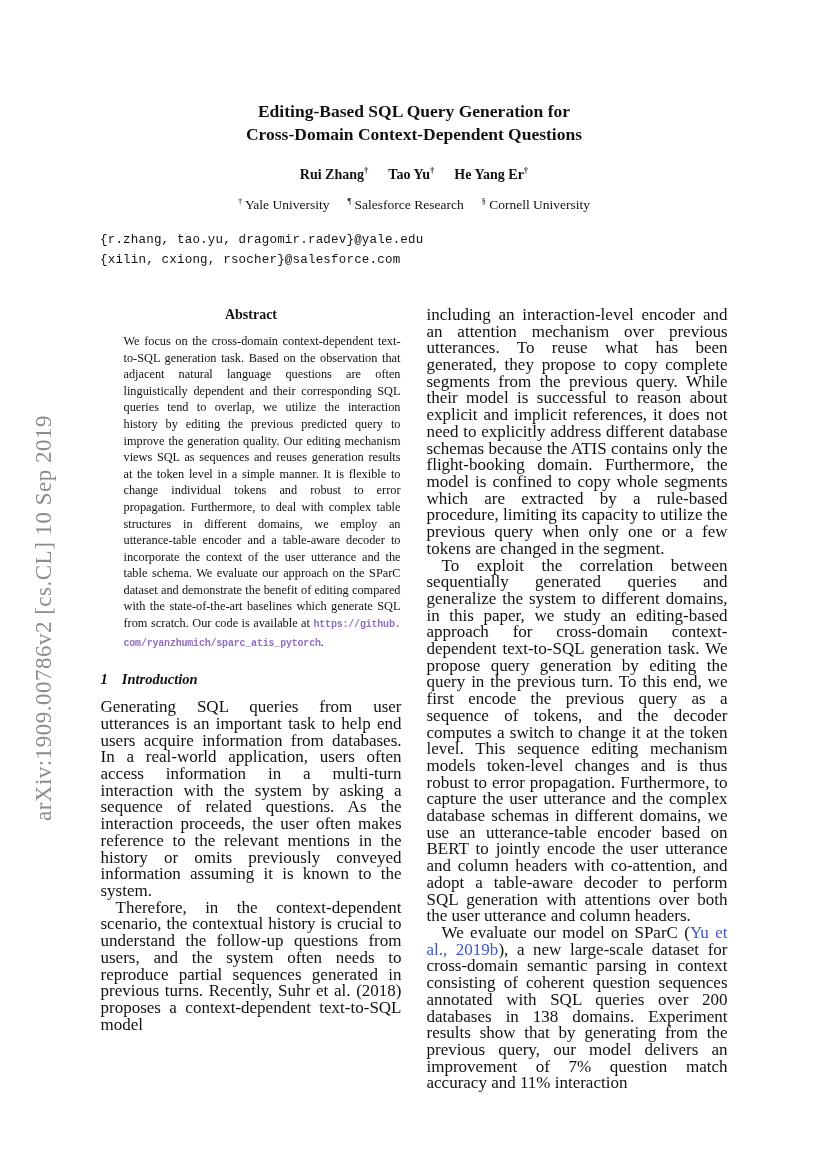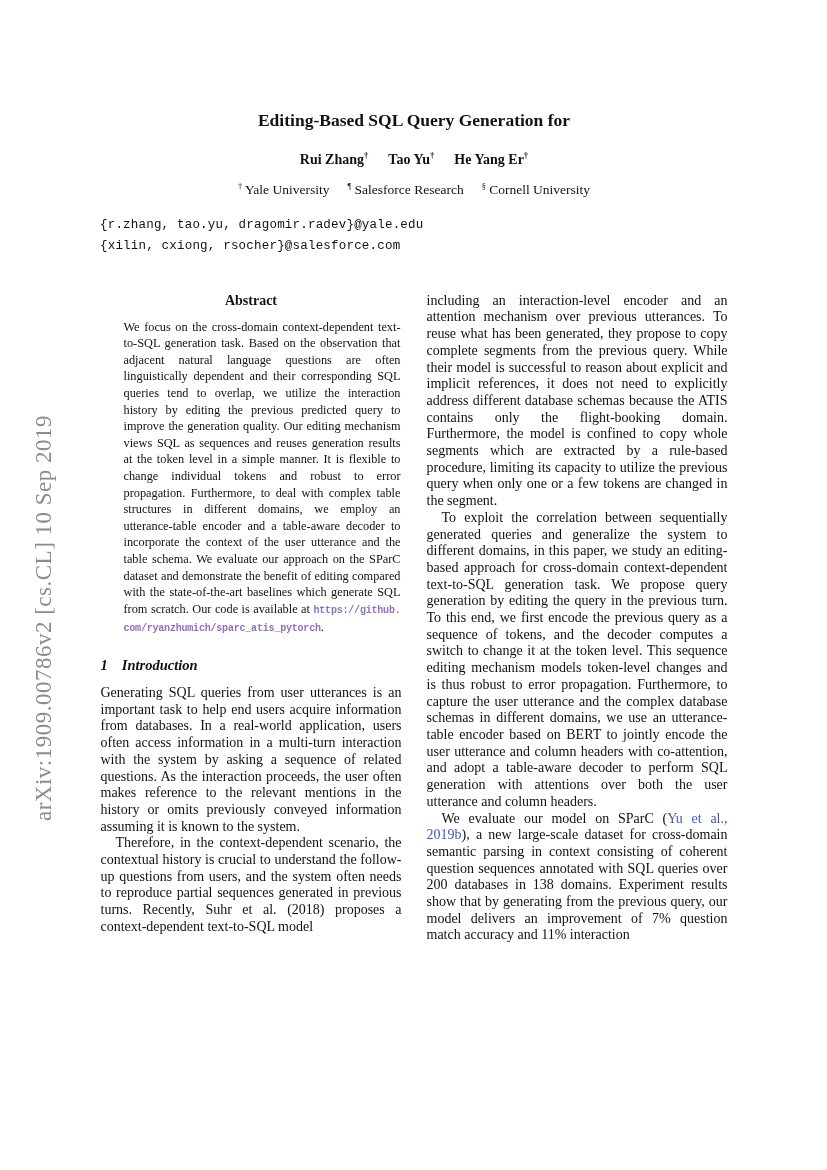--- a/index.html
+++ b/index.html
@@ -15,21 +15,21 @@
     position:relative;overflow:hidden;
   }
   .arxiv-watermark{
     position:absolute;left:44px;top:618px;
     transform:translate(-50%,-50%) rotate(-90deg);
     white-space:nowrap;
     font-size:23px;letter-spacing:0.5px;
     color:var(--watermark-color);
     font-family:"Liberation Serif", serif;
   }
-  .content{position:absolute;left:100px;top:17px;width:628px;}
+  .content{position:absolute;left:100px;top:8px;width:628px;}
   .title{
     margin-top:92px;text-align:center;
     font-size:17.5px;font-weight:bold;line-height:1.33;
   }
   .authors{margin-top:15px;text-align:center;font-weight:bold;font-size:14px;line-height:1.8;}
   .author{margin:5px 10px;white-space:nowrap;}
   sup{font-size:62%;vertical-align:super;line-height:0;}
   .affiliations{text-align:center;font-size:13.5px;margin-top:10px;}
   .affiliation{margin:0 9px;white-space:nowrap;}
   .emails{
@@ -41,37 +41,38 @@
   .col{width:301px;}
   .abstract-heading{text-align:center;font-size:14px;font-weight:bold;margin:0 0 10px 0;}
   .abstract-body{
     padding-left:23px;padding-right:1px;
     font-size:12.3px;line-height:16.6px;
   }
   .para{margin:0;text-align:justify;hyphens:auto;-webkit-hyphens:auto;}
   .indent{text-indent:15px;}
   .section-heading{font-size:14.5px;font-weight:bold;margin:19px 0 11px 0;font-style:italic;}
   .section-number{margin-right:14px;}
-  .body-text{font-size:14px;line-height:16.7px;}
+  .body-text{font-size:17px;line-height:16.7px;}
   .url{
     color:var(--url-color);
     font-family:"Liberation Mono", monospace;
     font-size:10px;word-break:break-all;letter-spacing:-0.2px;font-weight:bold;
   }
   .cite{color:var(--cite-color);}
 </style>
 </head>
 <body>
 
 <div class="arxiv-watermark">arXiv:1909.00786v2  [cs.CL]  10 Sep 2019</div>
 
 <div class="content">
 
   <h1 class="title">
     <div>Editing-Based SQL Query Generation for</div>
+    <div>Cross-Domain Context-Dependent Questions</div>
   </h1>
 
   <div class="authors" id="authors">
       <div class="author-row"><span class="author">Rui Zhang<sup>†</sup></span><span class="author">Tao Yu<sup>†</sup></span><span class="author">He Yang Er<sup>†</sup></span></div>
     </div>
 
   <div class="affiliations" id="affiliations"><span class="affiliation"><sup>†</sup> Yale University</span><span class="affiliation"><sup>¶</sup> Salesforce Research</span><span class="affiliation"><sup>§</sup> Cornell University</span></div>
 
   <div class="emails" id="emails">
       <div class="email-line">{r.zhang, tao.yu, dragomir.radev}@yale.edu</div>

